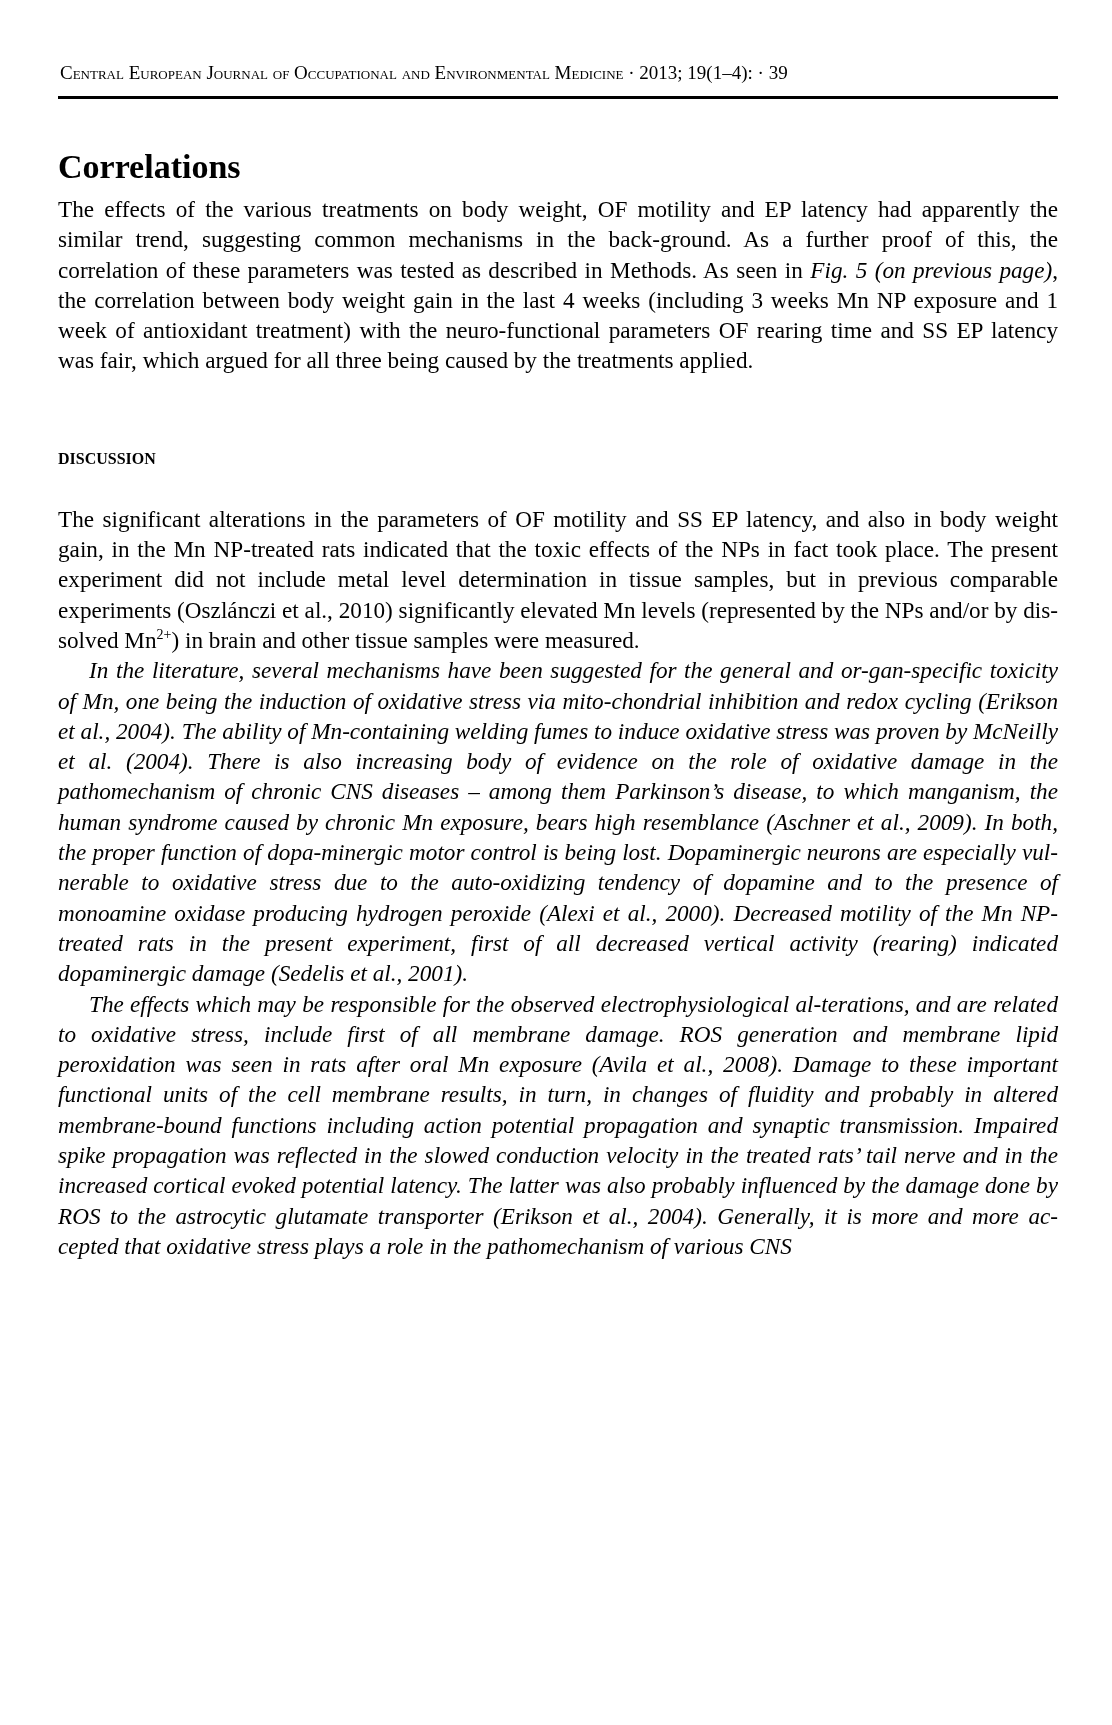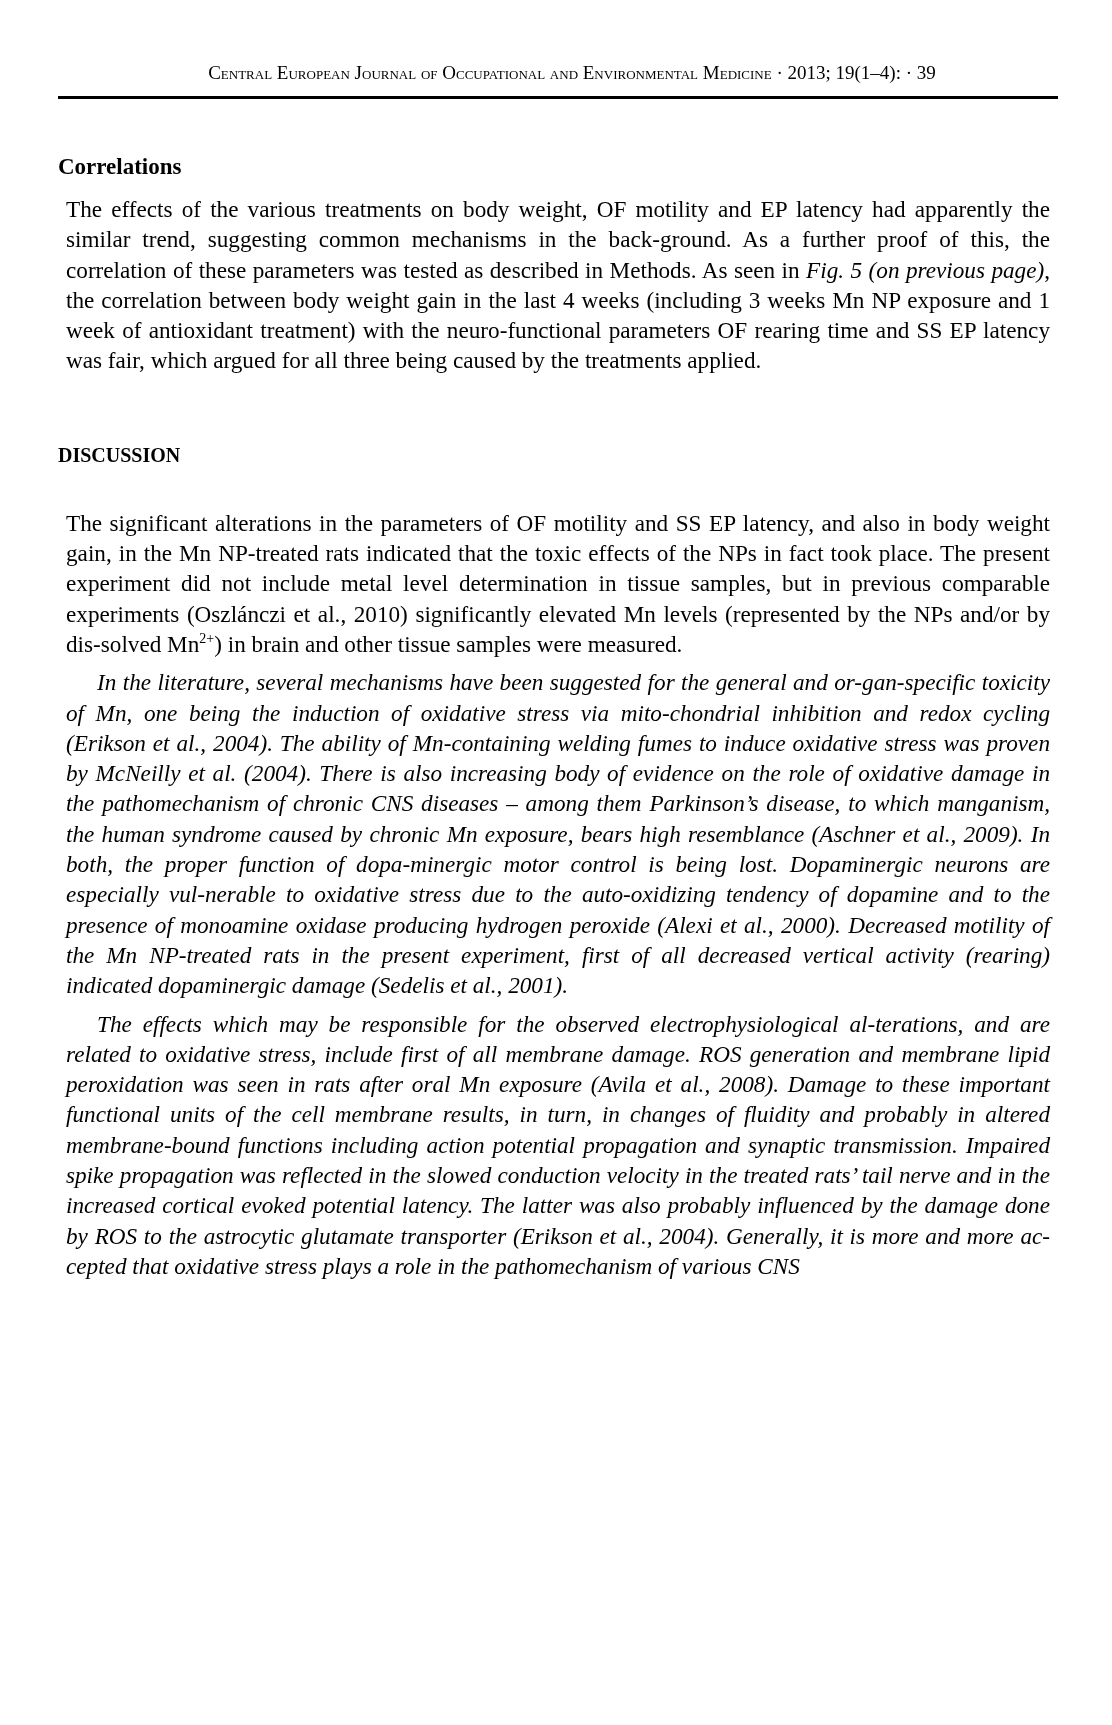--- a/index.html
+++ b/index.html
@@ -10,24 +10,24 @@
     body {
       width: 1112px;
       height: 1725px;
       position: relative;
       overflow: hidden;
       font-family: "Liberation Serif", "DejaVu Serif", serif;
       color: #000000;
     }
     .running-head {
       position: absolute;
-      left: 72px;
+      left: 60px;
       top: 62px;
       width: 1000px;
-      text-align: center;
+      text-align: left;
       font-size: 19px;
       letter-spacing: 0px;
       white-space: nowrap;
     }
     .running-head .sc {
       font-variant: small-caps;
     }
     .rule {
       position: absolute;
       left: 58px;
@@ -36,31 +36,31 @@
       height: 3px;
       background: #000000;
     }
     .content {
       position: absolute;
       left: 58px;
       top: 152px;
       width: 1000px;
     }
     h2.section-heading {
-      font-size: 23px;
+      font-size: 34px;
       font-weight: bold;
       margin: 0 0 12px 0;
       line-height: 30px;
     }
     h2.section-heading.caps {
-      font-size: 20px;
-      margin-top: 0;
+      font-size: 16px;
+      margin-top: 12px;
     }
     p.body-para {
-      margin: 8px;
+      margin: 0;
       font-size: 23.2px;
       line-height: 30.3px;
       text-align: justify;
       hyphens: manual;
     }
     p.body-para.indent {
       text-indent: 31px;
       font-style: italic;
     }
     .gap-discussion {

